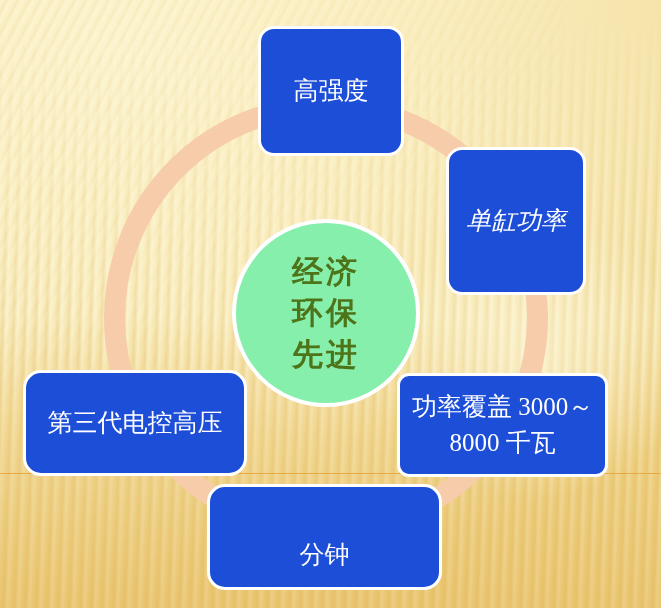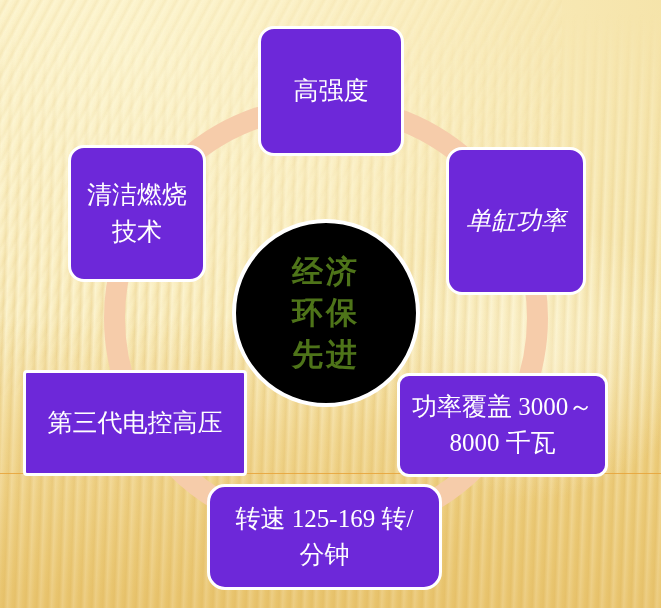--- a/index.html
+++ b/index.html
@@ -97,61 +97,61 @@
   }
 
   
   .center-circle {
     position: absolute;
     left: 232px;
     top: 219px;
     width: 188px;
     height: 188px;
     border-radius: 50%;
-    background: #000000;
+    background: #86efac;
     border: 4px solid #FFFFFF;
     box-sizing: border-box;
     display: flex;
     flex-direction: column;
     align-items: center;
     justify-content: center;
     color: #4E7419;
     font-family: "DejaVu Sans", "Liberation Sans", sans-serif;
     font-weight: bold;
     font-size: 31px;
     line-height: 1.33;
     letter-spacing: 3px;
     text-align: center;
   }
   .center-circle .cline { display: block; }
 
   
   .node {
     position: absolute;
-    background: #6d28d9;
+    background: #1d4ed8;
     border: 3px solid #FFFFFF;
     border-radius: 16px;
     box-sizing: border-box;
     color: #FFFFFF;
     display: flex;
     align-items: center;
     justify-content: center;
     text-align: center;
     font-family: "Liberation Serif", "DejaVu Serif", serif;
     font-size: 25px;
     line-height: 1.45;
     padding: 6px 10px;
   }
   .node .txt { display: block; width: 100%; }
 
   #node-top     { left: 258px; top: 26px;  width: 146px; height: 130px; }
   #node-right1  { left: 446px; top: 147px; width: 140px; height: 148px; font-style: italic; }
   #node-right2  { left: 397px; top: 373px; width: 211px; height: 104px; border-radius: 12px; }
   #node-bottom  { left: 207px; top: 484px; width: 235px; height: 106px; border-radius: 18px; }
-  #node-left2   { left: 23px;  top: 370px; width: 224px; height: 106px; border-radius: 4px; }
+  #node-left2   { left: 23px;  top: 370px; width: 224px; height: 106px; border-radius: 18px; }
   #node-left1   { left: 68px;  top: 145px; width: 138px; height: 137px; }
 </style>
 </head>
 <body>
 
 <div id="stage">
 
   <div class="bg-base"></div>
   <div class="bg-diag"></div>
   <div class="bg-vert"></div>
@@ -182,31 +182,25 @@
 
   <div class="node" id="node-right2">
     <span class="txt">
       <span>功率覆盖 3000～</span><br>
       <span>8000 千瓦</span>
     </span>
   </div>
 
   <div class="node" id="node-bottom">
     <span class="txt">
-      <span>转速 125-169 转/</span><br>
+      <br>
       <span>分钟</span>
     </span>
   </div>
 
   <div class="node" id="node-left2">
     <span class="txt">
       <span>第三代电控高压</span><br>
     </span>
   </div>
 
-  <div class="node" id="node-left1">
-    <span class="txt">
-      <span>清洁燃烧</span><br>
-      <span>技术</span>
-    </span>
-  </div>
 
 </div>
 
 </body></html>

